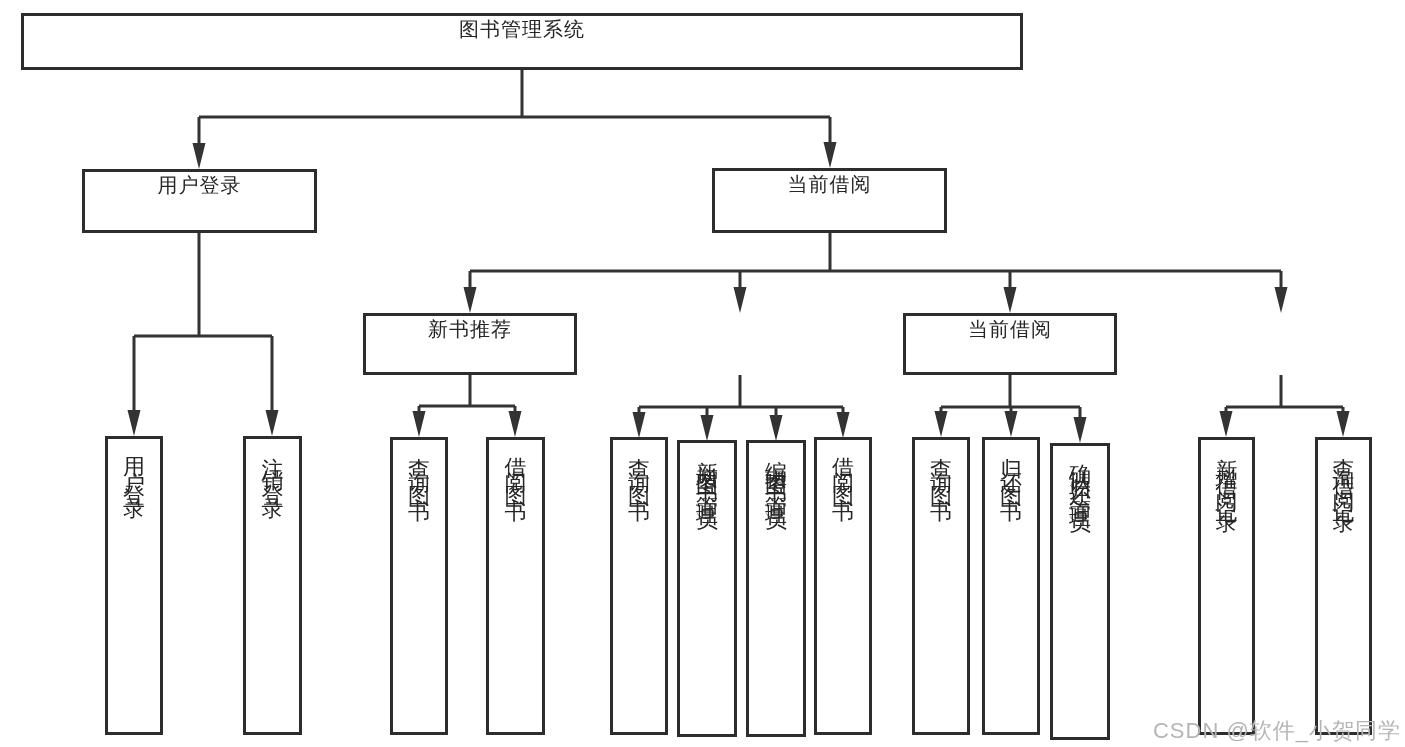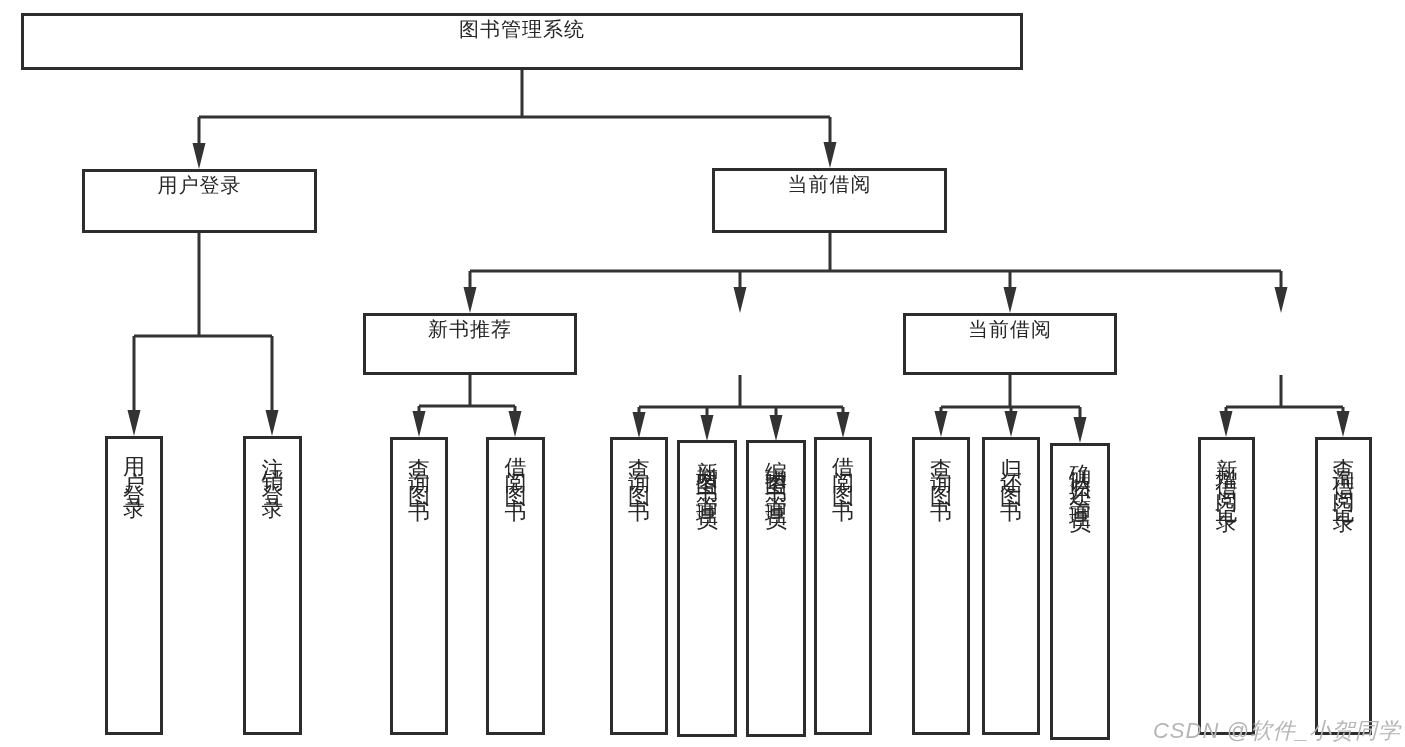--- a/index.html
+++ b/index.html
@@ -49,21 +49,20 @@
   .vtext.sp9 { letter-spacing: 7px; }
   #watermark {
     position: absolute;
     right: 4px;
     top: 716px;
     z-index: 5;
     font-size: 22px;
     color: #b5b5b5;
     letter-spacing: 1px;
     white-space: nowrap;
-    font-style: italic;
   }
 </style>
 </head>
 <body>
 
 <div id="canvas">
 
   <svg id="connectors" width="1405" height="747" viewBox="0 0 1405 747" fill="none" stroke="#333333" stroke-width="3">
 
     <g>

